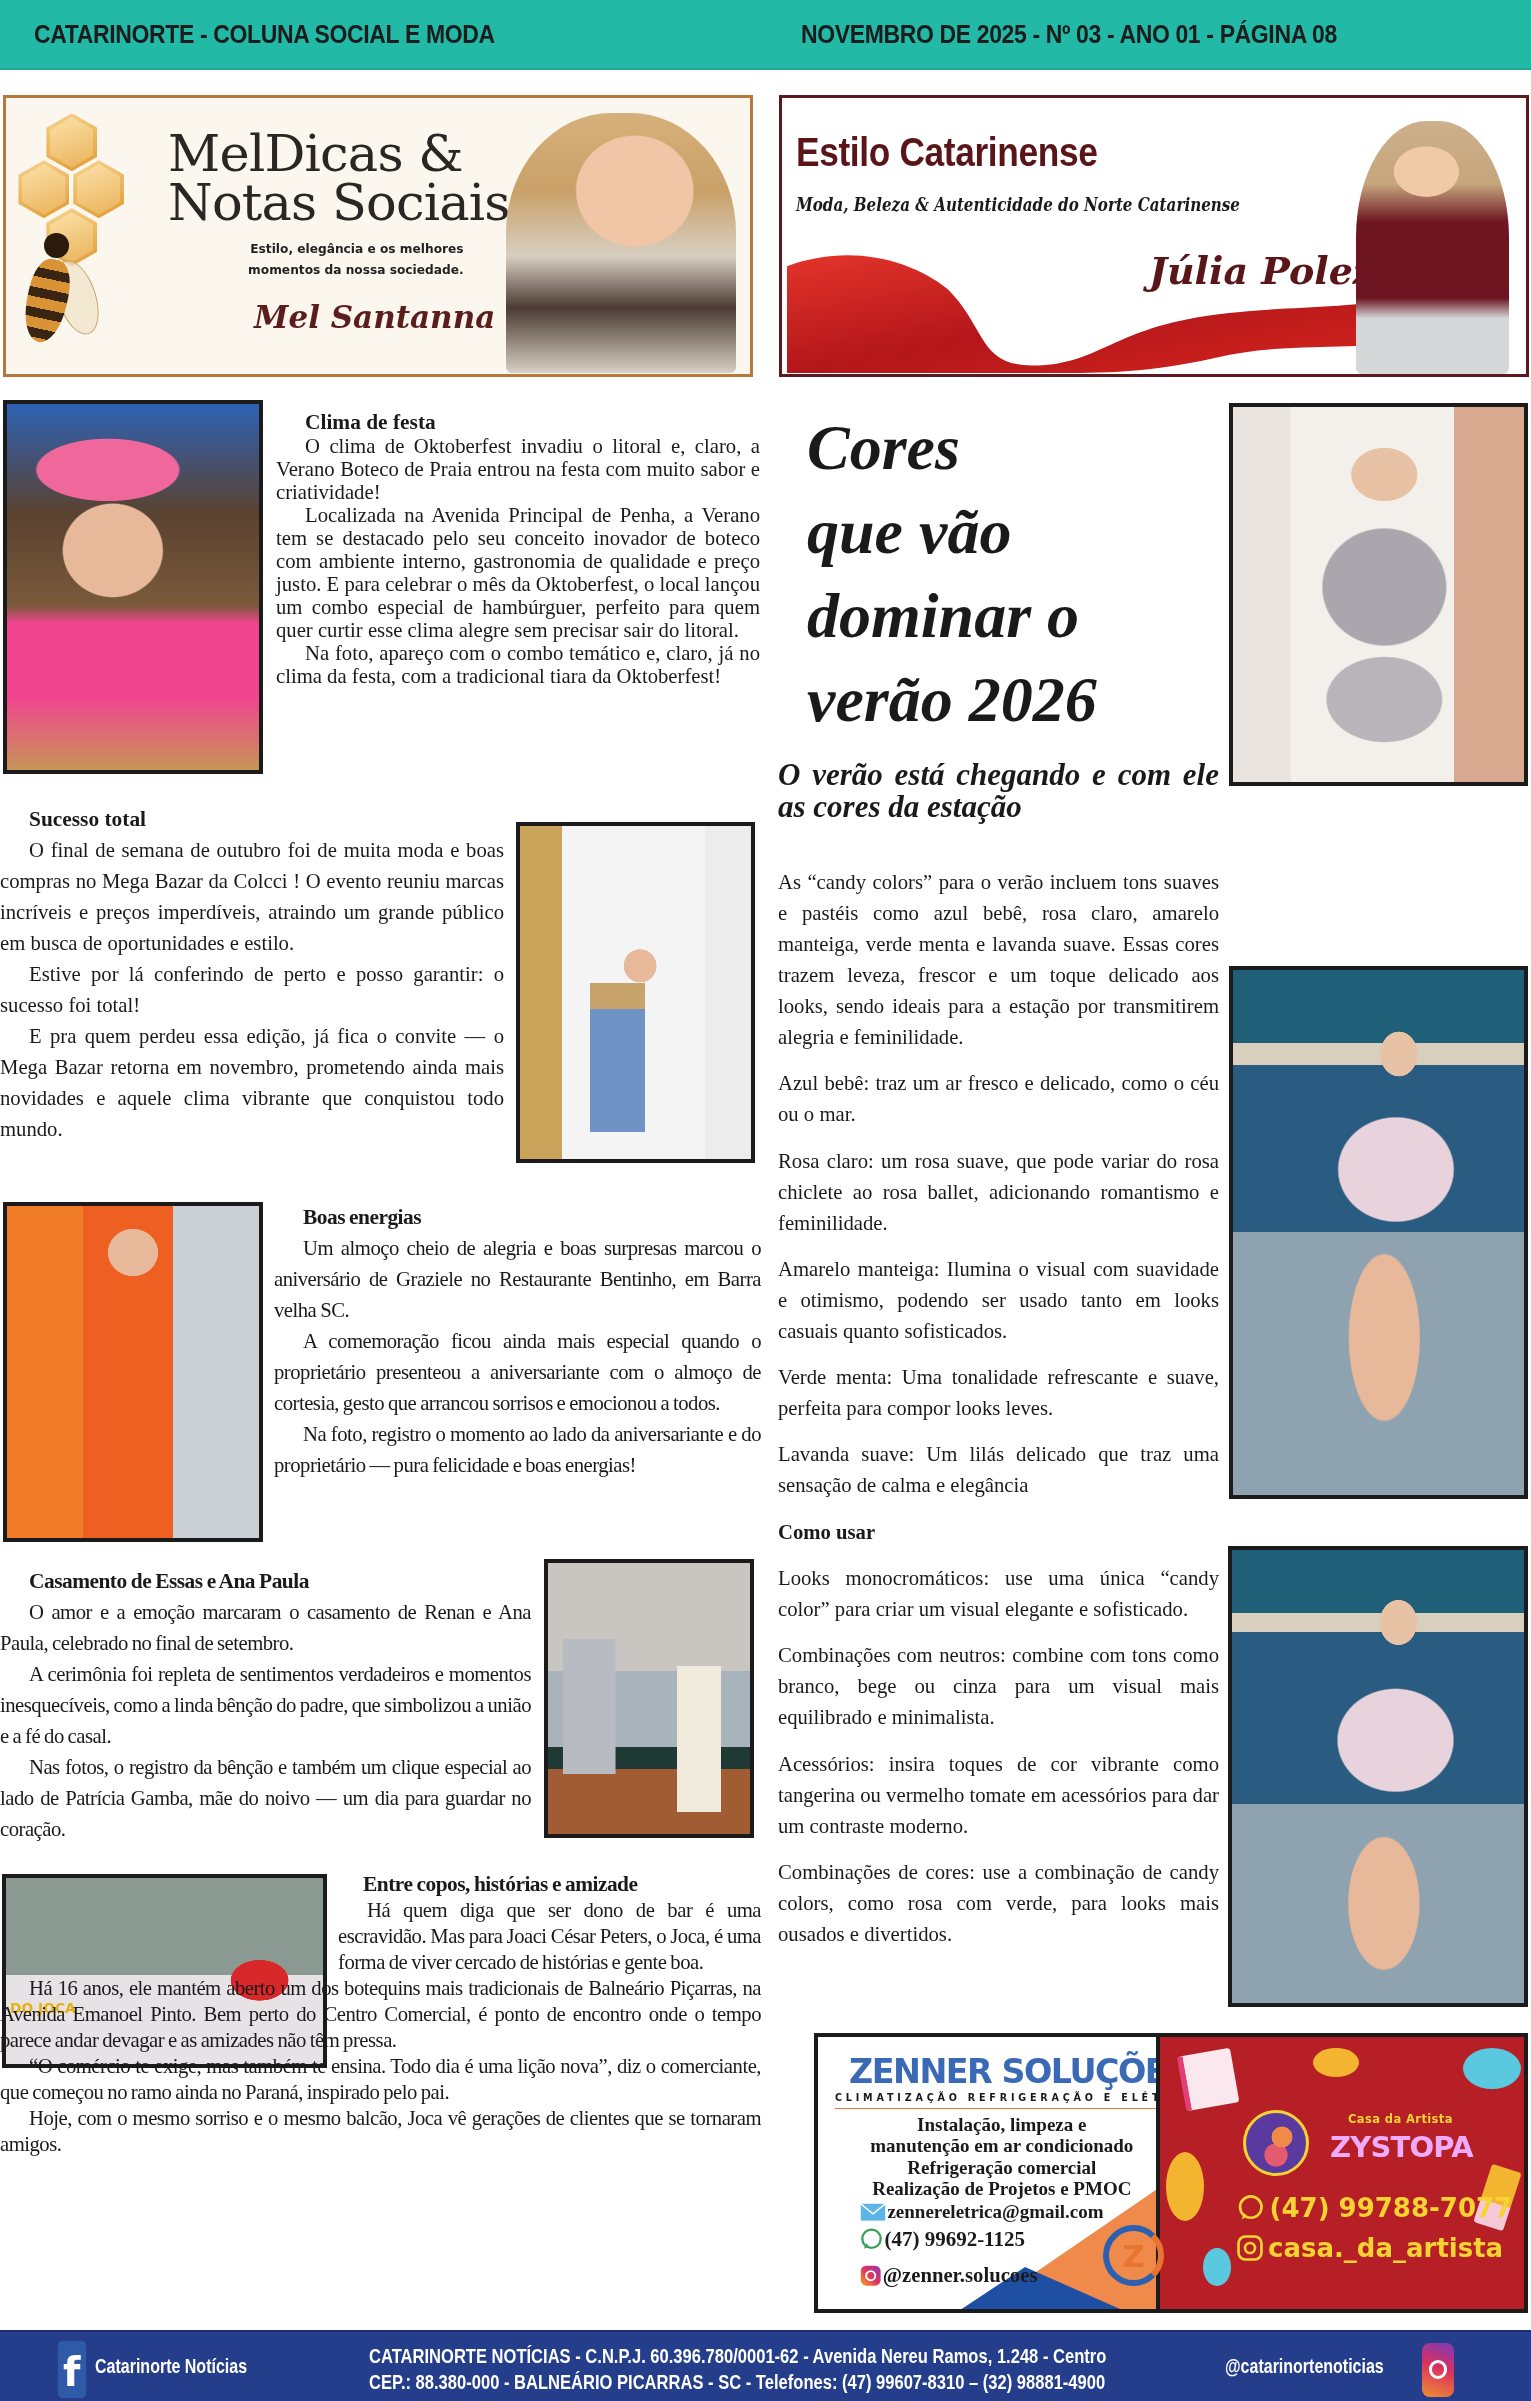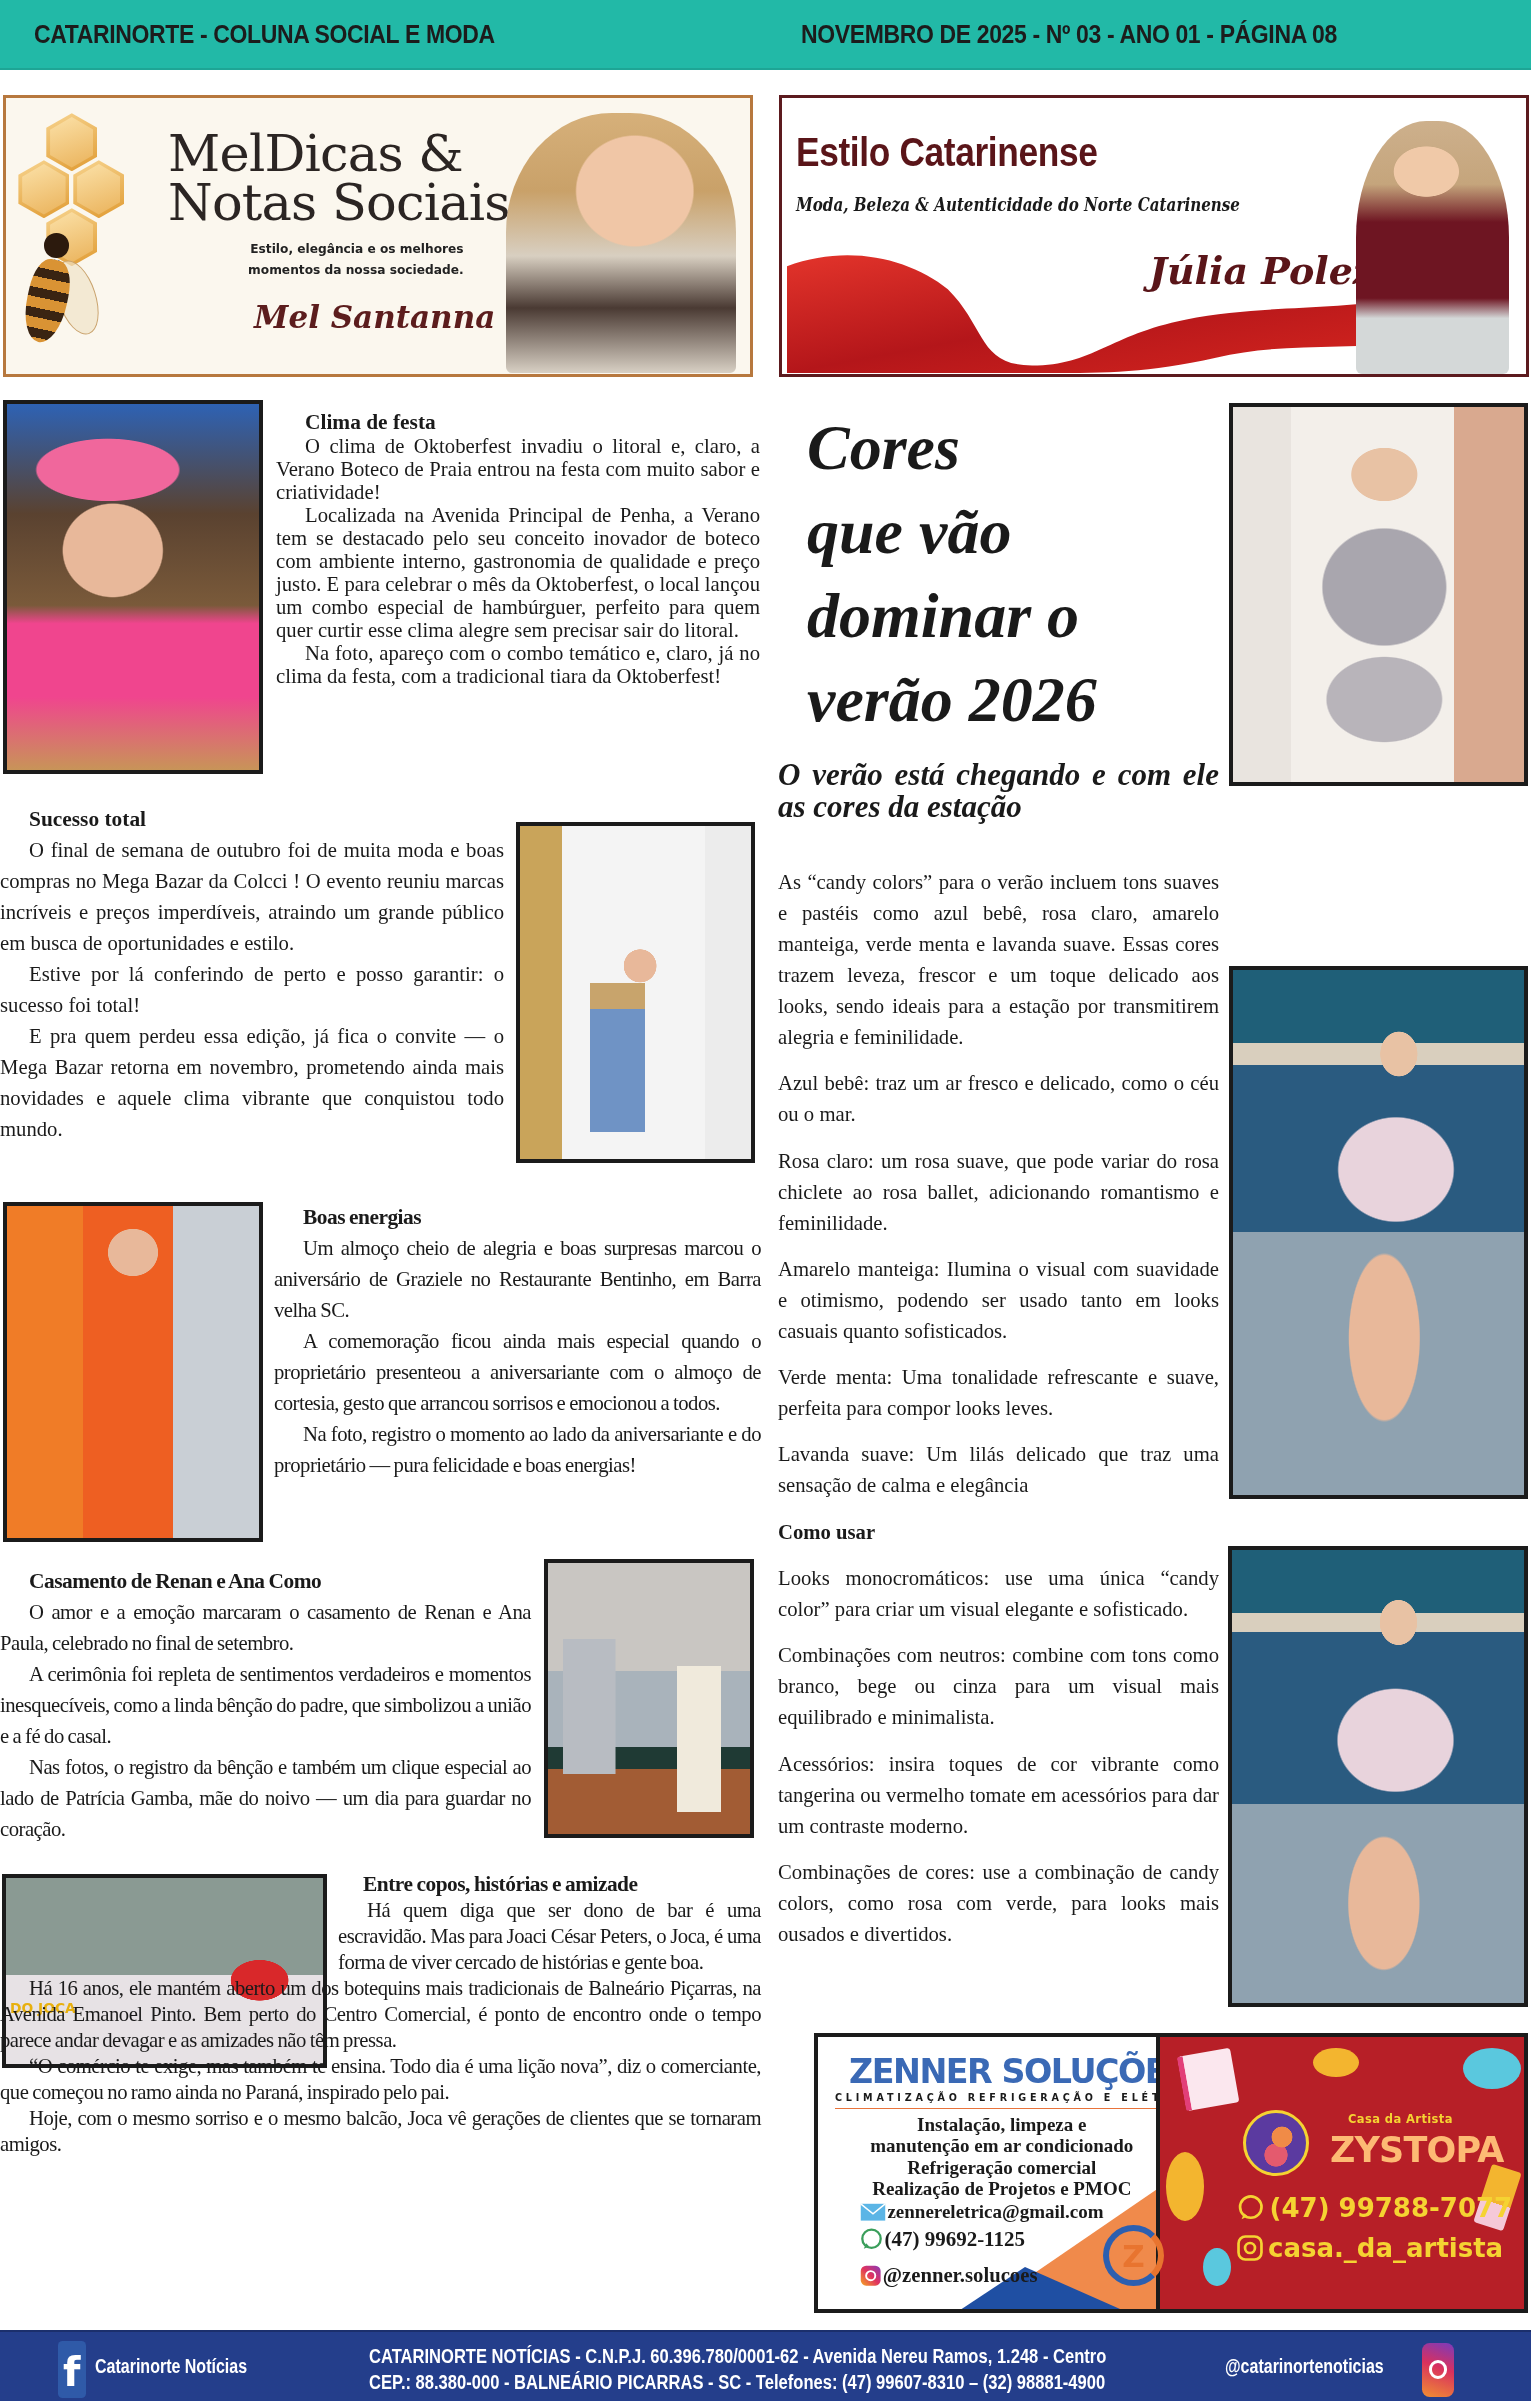--- a/index.html
+++ b/index.html
@@ -63,21 +63,21 @@
   .zen-serv { position: absolute; left: 15.3px; top: 77px; width: 337px; text-align: center; font-family: "Liberation Serif", serif; font-weight: bold; font-size: 19px; line-height: 21.4px; color: #1a1a1a; z-index: 2; }
   .zen-contact { position: absolute; left: 18.4px; z-index: 2; display: flex; align-items: center; gap: 1px; font-family: "Liberation Serif", serif; font-weight: bold; color: #1a1a1a; padding-left: 24px; }
   .zen-email { top: 164px; font-size: 19px; }
   .zen-phone { top: 190px; font-size: 21px; }
   .zen-ig { top: 227px; font-size: 20.7px; }
   .zen-orange { position: absolute; left: 138px; top: 122px; width: 245px; height: 168px; background: #f08a4b; clip-path: polygon(100% 0, 100% 100%, 0 100%); }
   .zen-blue { position: absolute; left: 115px; top: 230px; width: 230px; height: 61px; background: #1f4fa3; clip-path: polygon(40% 0, 100% 100%, 0 100%); }
   .zen-logo { position: absolute; right: 17px; bottom: 23px; width: 61px; height: 61px; border-radius: 50%; border: 6.9px solid #2c5fb0; border-right-color: #e8742f; display: flex; align-items: center; justify-content: center; font-family: "DejaVu Sans", sans-serif; font-weight: bold; font-size: 31px; color: #e8742f; z-index: 2; }
 
   .zys-small { position: absolute; left: 188px; top: 75px; font-family: "DejaVu Sans", sans-serif; font-weight: bold; font-size: 11.5px; color: #f5d332; letter-spacing: 0.4px; }
-  .zys-brand { position: absolute; left: 170px; top: 93px; font-family: "DejaVu Sans", sans-serif; font-weight: bold; font-size: 35px; color: #fdba74; letter-spacing: -0.8px; }
+  .zys-brand { position: absolute; left: 170px; top: 93px; font-family: "DejaVu Sans", sans-serif; font-weight: bold; font-size: 29px; color: #f0abfc; letter-spacing: -0.8px; }
   .zys-line { position: absolute; left: 77px; display: flex; align-items: center; gap: 5px; font-family: "DejaVu Sans", sans-serif; font-weight: bold; color: #f5d332; }
   .zys-phone { top: 156px; font-size: 26px; }
   .zys-ig { top: 196px; font-size: 26px; }
   .splash { position: absolute; border-radius: 50%; }
   .palette { position: absolute; left: 83px; top: 73px; width: 66px; height: 66px; border-radius: 50%; border: 3.1px solid #f5d332; background: radial-gradient(circle at 60% 40%, #f08b47 0 20%, transparent 21%), radial-gradient(circle at 50% 70%, #e45a6e 0 22%, transparent 23%), #5b3aa0; }
 
   
   .footer { position: absolute; left: 0; top: 2330px; width: 1531px; height: 71px; background: #243e8b; border-top: 2.3px solid #1b2f6c; }
   .footer .fb-icon { position: absolute; left: 58px; top: 9.2px; width: 27.6px; height: 57px; background: #2f5aa8; border-radius: 4.6px; display: flex; align-items: flex-end; justify-content: center; color: #ffffff; font-family: "DejaVu Sans", sans-serif; font-weight: bold; font-size: 40px; line-height: 52px; }
   .footer .fb-label { position: absolute; left: 95px; top: 23px; font-family: "Liberation Sans", sans-serif; font-weight: bold; font-size: 20px; color: #ffffff; transform: scaleX(0.8); transform-origin: left; white-space: nowrap; }
@@ -159,21 +159,21 @@
   <div class="ph" style="background: radial-gradient(ellipse 14% 10% at 50% 14%, #e8b89a 0 70%, transparent 72%), linear-gradient(90deg, #f07c27 0 30%, #ee5f22 30% 66%, #c9cfd5 66% 100%);"></div>
 </div>
 <div class="article condensed" style="left:274px;top:1202px;width:487px;line-height:31px;">
   <h3 style="line-height:31px">Boas energias</h3>
   <p>Um almoço cheio de alegria e boas surpresas marcou o aniversário de Graziele no Restaurante Bentinho, em Barra velha SC.</p>
   <p>A comemoração ficou ainda mais especial quando o proprietário presenteou a aniversariante com o almoço de cortesia, gesto que arrancou sorrisos e emocionou a todos.</p>
   <p>Na foto, registro o momento ao lado da aniversariante e do proprietário — pura felicidade e boas energias!</p>
 </div>
 
 <div class="article condensed" style="left:0;top:1566px;width:531px;line-height:31px;">
-  <h3 style="line-height:31px">Casamento de Renan e Ana Como</h3>
+  <h3 style="line-height:31px">Casamento de Essas e Ana Paula</h3>
   <p>O amor e a emoção marcaram o casamento de Renan e Ana Paula, celebrado no final de setembro.</p>
   <p>A cerimônia foi repleta de sentimentos verdadeiros e momentos inesquecíveis, como a linda bênção do padre, que simbolizou a união e a fé do casal.</p>
   <p>Nas fotos, o registro da bênção e também um clique especial ao lado de Patrícia Gamba, mãe do noivo — um dia para guardar no coração.</p>
 </div>
 <div class="photo" style="left:544px;top:1559px;width:210px;height:279px;">
   <div class="ph" style="background: linear-gradient(180deg, transparent 0 28%, #b8bcc2 28% 78%, transparent 78%) 10% 0/26% 100% no-repeat, linear-gradient(180deg, transparent 0 38%, #f0eadc 38% 92%, transparent 92%) 82% 0/22% 100% no-repeat, linear-gradient(180deg, #c9c6c2 0 40%, #a9b3bb 40% 68%, #1f3a34 68% 76%, #a25c34 76% 100%);"></div>
 </div>
 
 <div class="photo" style="left:1.5px;top:1874px;width:325px;height:194px;">
   <div class="ph" style="position:relative;background: radial-gradient(ellipse 10% 12% at 80% 55%, #d9282a 0 90%, transparent 92%), linear-gradient(180deg, #8a9a93 0 52%, #e7e2e5 52% 100%);">

